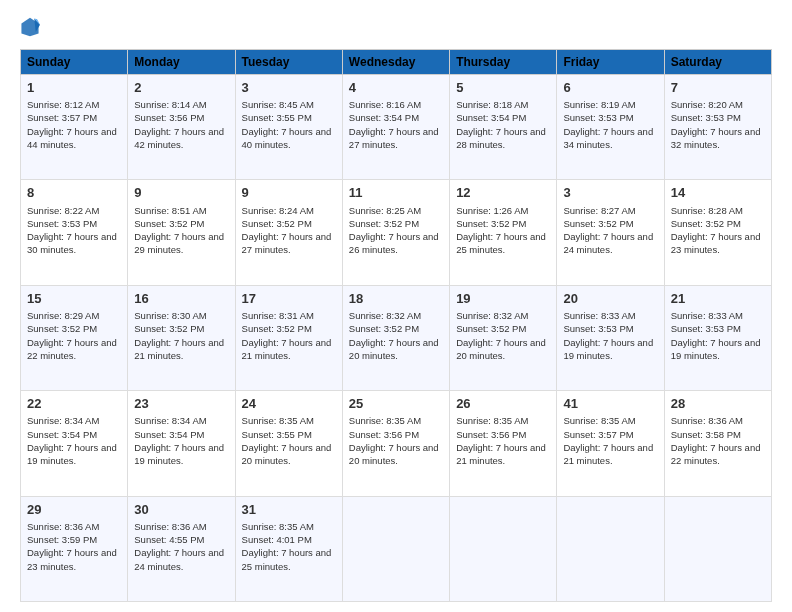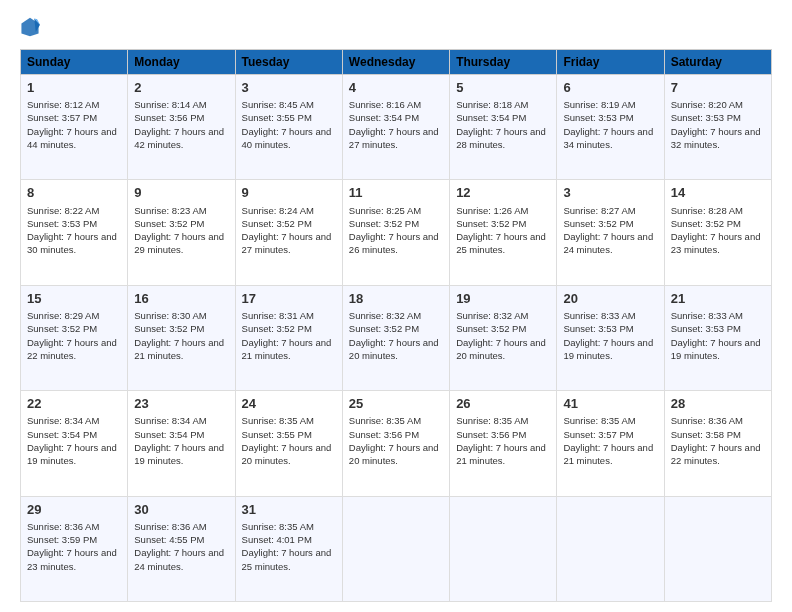--- a/index.html
+++ b/index.html
@@ -139,21 +139,21 @@
           <td><span class="day-num">1</span><span>Sunrise: 8:12 AM</span><br><span>Sunset: 3:57 PM</span><br><span>Daylight: 7 hours and 44 minutes.</span></td>
           <td><span class="day-num">2</span><span>Sunrise: 8:14 AM</span><br><span>Sunset: 3:56 PM</span><br><span>Daylight: 7 hours and 42 minutes.</span></td>
           <td><span class="day-num">3</span><span>Sunrise: 8:45 AM</span><br><span>Sunset: 3:55 PM</span><br><span>Daylight: 7 hours and 40 minutes.</span></td>
           <td><span class="day-num">4</span><span>Sunrise: 8:16 AM</span><br><span>Sunset: 3:54 PM</span><br><span>Daylight: 7 hours and 27 minutes.</span></td>
           <td><span class="day-num">5</span><span>Sunrise: 8:18 AM</span><br><span>Sunset: 3:54 PM</span><br><span>Daylight: 7 hours and 28 minutes.</span></td>
           <td><span class="day-num">6</span><span>Sunrise: 8:19 AM</span><br><span>Sunset: 3:53 PM</span><br><span>Daylight: 7 hours and 34 minutes.</span></td>
           <td><span class="day-num">7</span><span>Sunrise: 8:20 AM</span><br><span>Sunset: 3:53 PM</span><br><span>Daylight: 7 hours and 32 minutes.</span></td>
         </tr>
         <tr>
           <td><span class="day-num">8</span><span>Sunrise: 8:22 AM</span><br><span>Sunset: 3:53 PM</span><br><span>Daylight: 7 hours and 30 minutes.</span></td>
-          <td><span class="day-num">9</span><span>Sunrise: 8:23 AM</span><br><span>Sunset: 3:52 PM</span><br><span>Daylight: 7 hours and 29 minutes.</span></td>
+          <td><span class="day-num">9</span><span>Sunrise: 8:51 AM</span><br><span>Sunset: 3:52 PM</span><br><span>Daylight: 7 hours and 29 minutes.</span></td>
           <td><span class="day-num">9</span><span>Sunrise: 8:24 AM</span><br><span>Sunset: 3:52 PM</span><br><span>Daylight: 7 hours and 27 minutes.</span></td>
           <td><span class="day-num">11</span><span>Sunrise: 8:25 AM</span><br><span>Sunset: 3:52 PM</span><br><span>Daylight: 7 hours and 26 minutes.</span></td>
           <td><span class="day-num">12</span><span>Sunrise: 1:26 AM</span><br><span>Sunset: 3:52 PM</span><br><span>Daylight: 7 hours and 25 minutes.</span></td>
           <td><span class="day-num">3</span><span>Sunrise: 8:27 AM</span><br><span>Sunset: 3:52 PM</span><br><span>Daylight: 7 hours and 24 minutes.</span></td>
           <td><span class="day-num">14</span><span>Sunrise: 8:28 AM</span><br><span>Sunset: 3:52 PM</span><br><span>Daylight: 7 hours and 23 minutes.</span></td>
         </tr>
         <tr>
           <td><span class="day-num">15</span><span>Sunrise: 8:29 AM</span><br><span>Sunset: 3:52 PM</span><br><span>Daylight: 7 hours and 22 minutes.</span></td>
           <td><span class="day-num">16</span><span>Sunrise: 8:30 AM</span><br><span>Sunset: 3:52 PM</span><br><span>Daylight: 7 hours and 21 minutes.</span></td>
           <td><span class="day-num">17</span><span>Sunrise: 8:31 AM</span><br><span>Sunset: 3:52 PM</span><br><span>Daylight: 7 hours and 21 minutes.</span></td>

